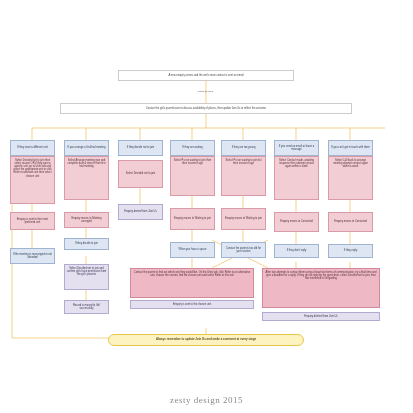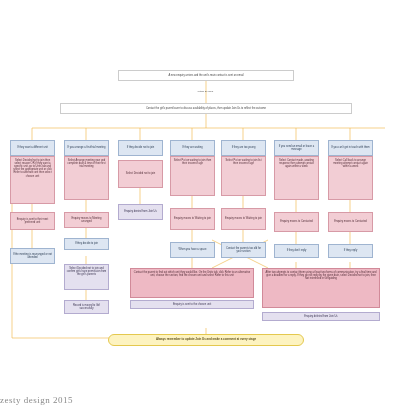--- a/index.html
+++ b/index.html
@@ -33,21 +33,21 @@
   .pinkd { background: #eeb9c4; border-color: #d18a99; color: #55303a; }
   .white { background: #ffffff; border-color: #cccccc; color: #444444; }
   .lilac { background: #e4e0ef; border-color: #b3abcf; color: #3c3552; }
   .yellow{ background: #fdf3c0; border-color: #e4c84e; color: #5c4f1c; border-radius: 6px; }
   .plain { border: none; background: transparent; color: #555555; }
   .bold { font-weight: bold; }
   svg.lines { position: absolute; left: 0; top: 0; width: 413px; height: 413px; pointer-events: none; }
   .footer {
     position: absolute;
     left: 0; right: 0; bottom: 8px;
-    text-align: left;
+    text-align: center;
     font-size: 9px;
     color: #9a9a9a;
     font-family: "Liberation Serif", serif;
     letter-spacing: 0.5px;
   }
   .footer .brand { color: #8a8a8a; }
 </style>
 </head>
 <body>
 

